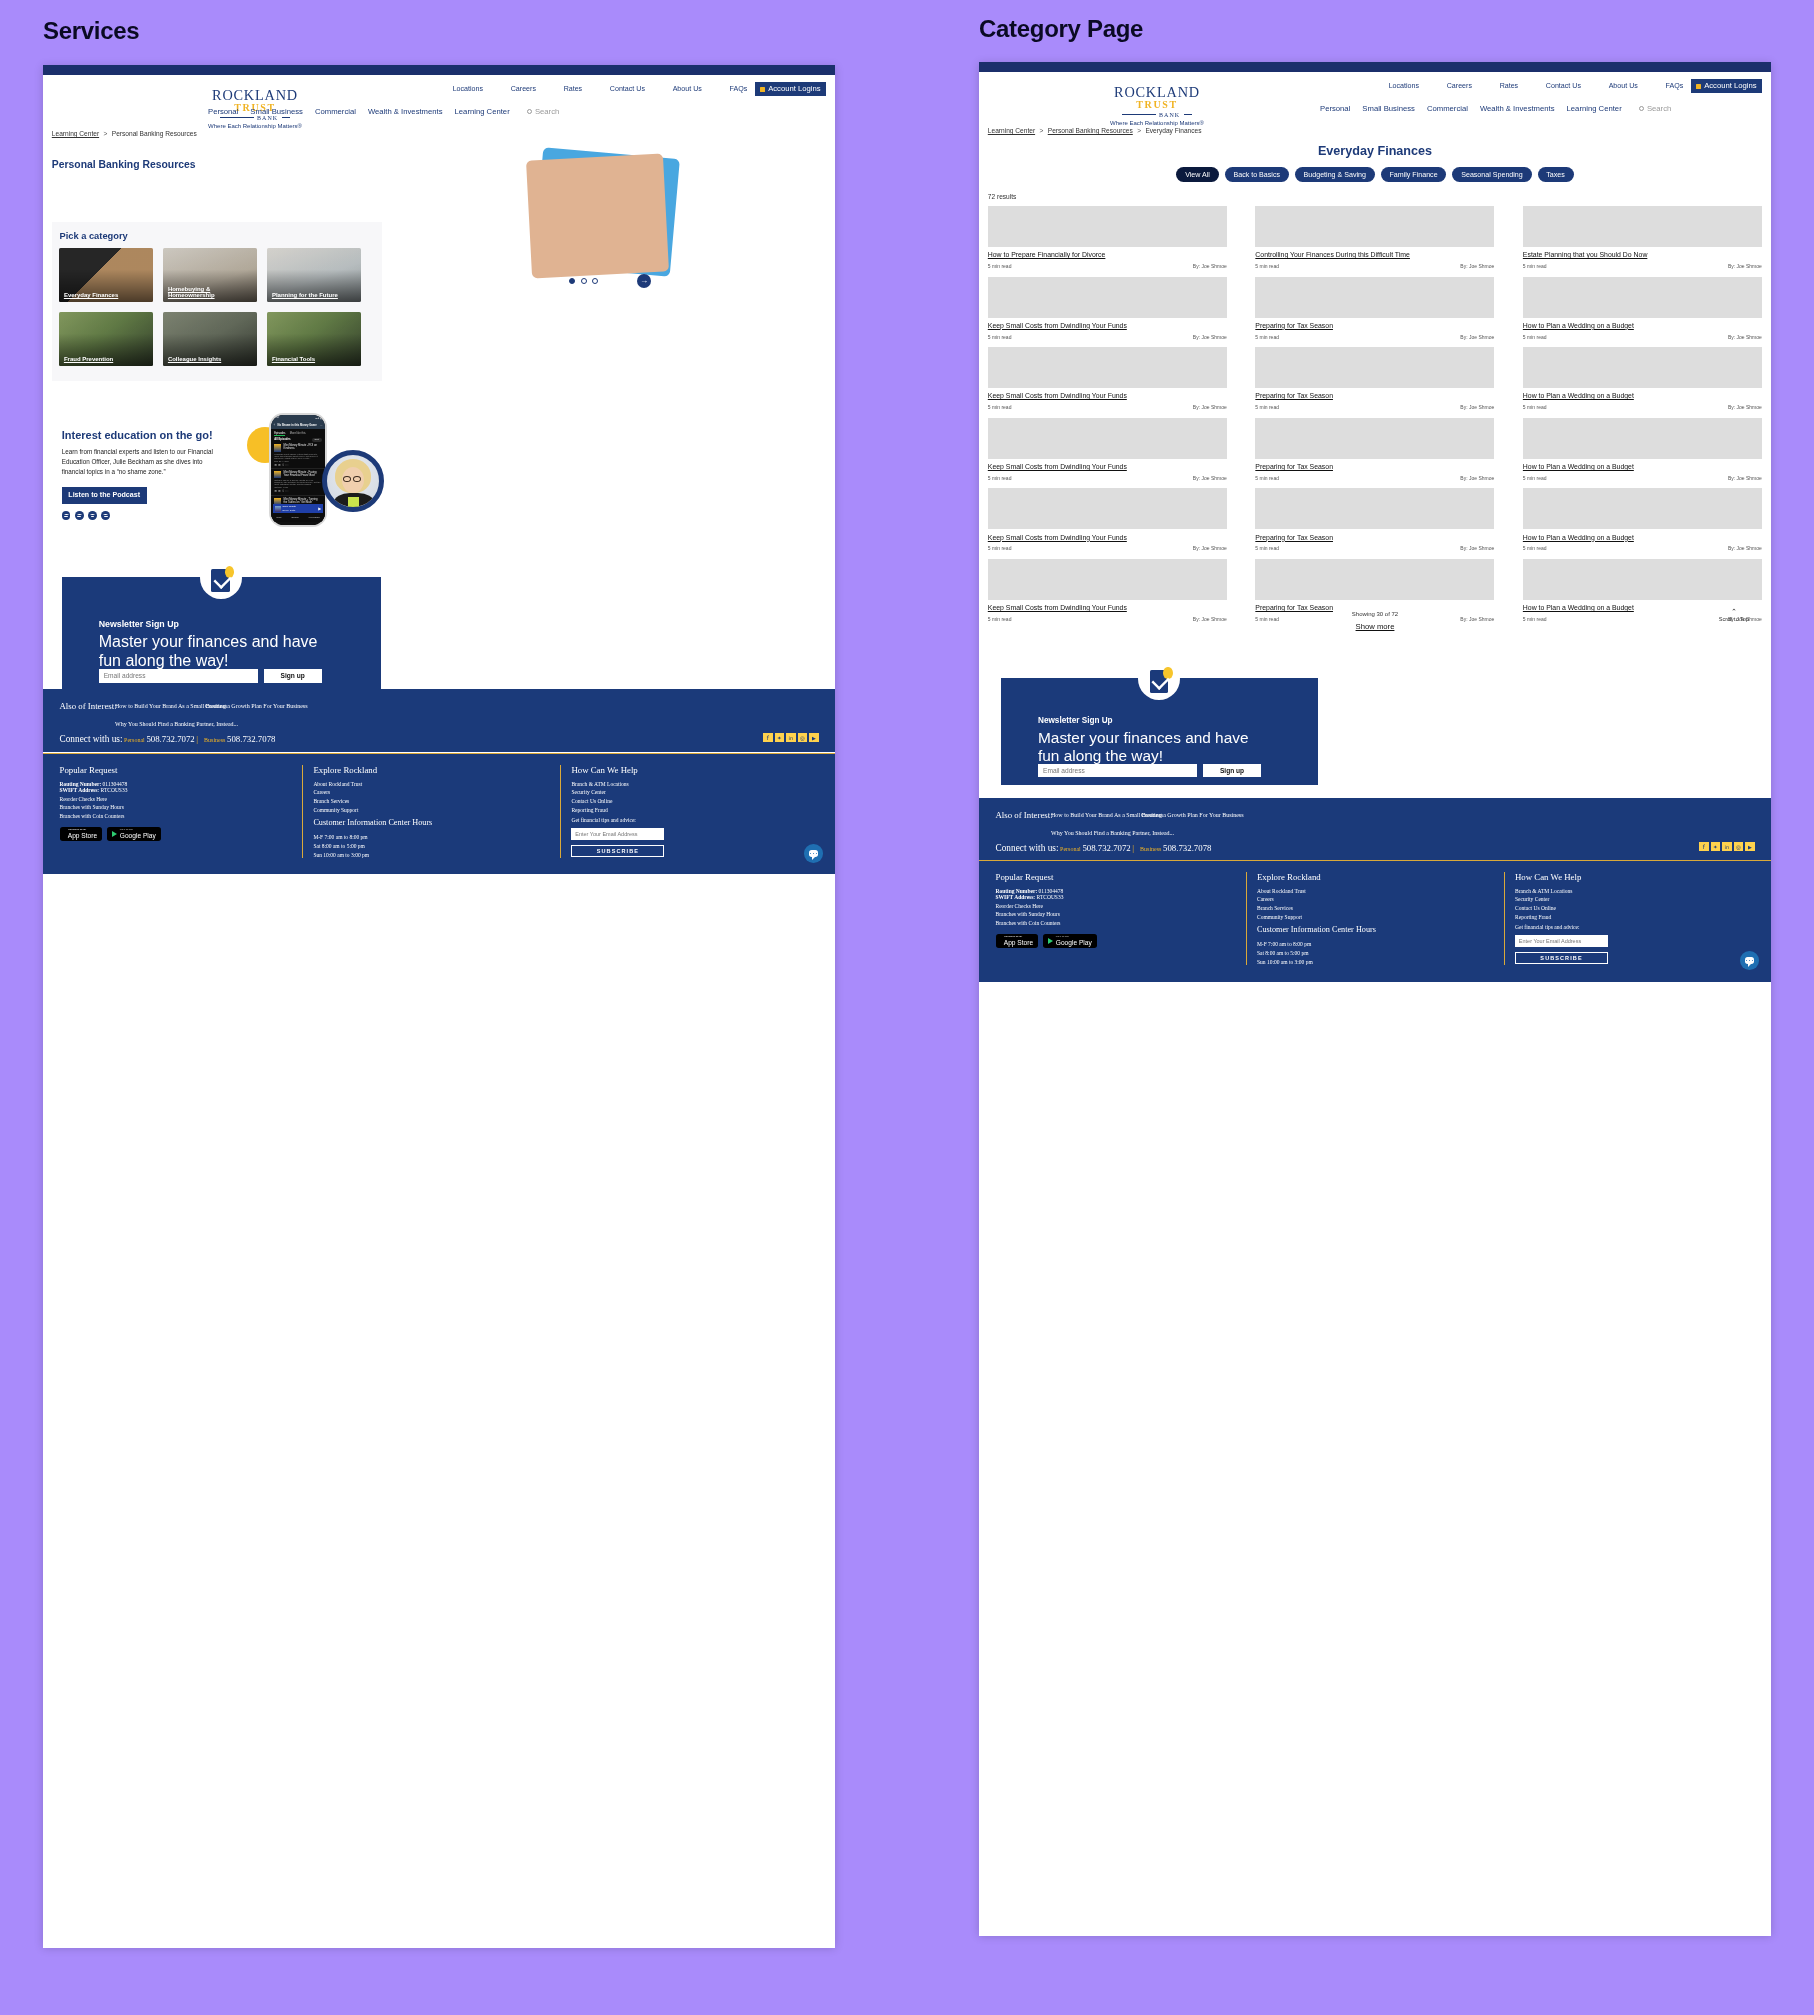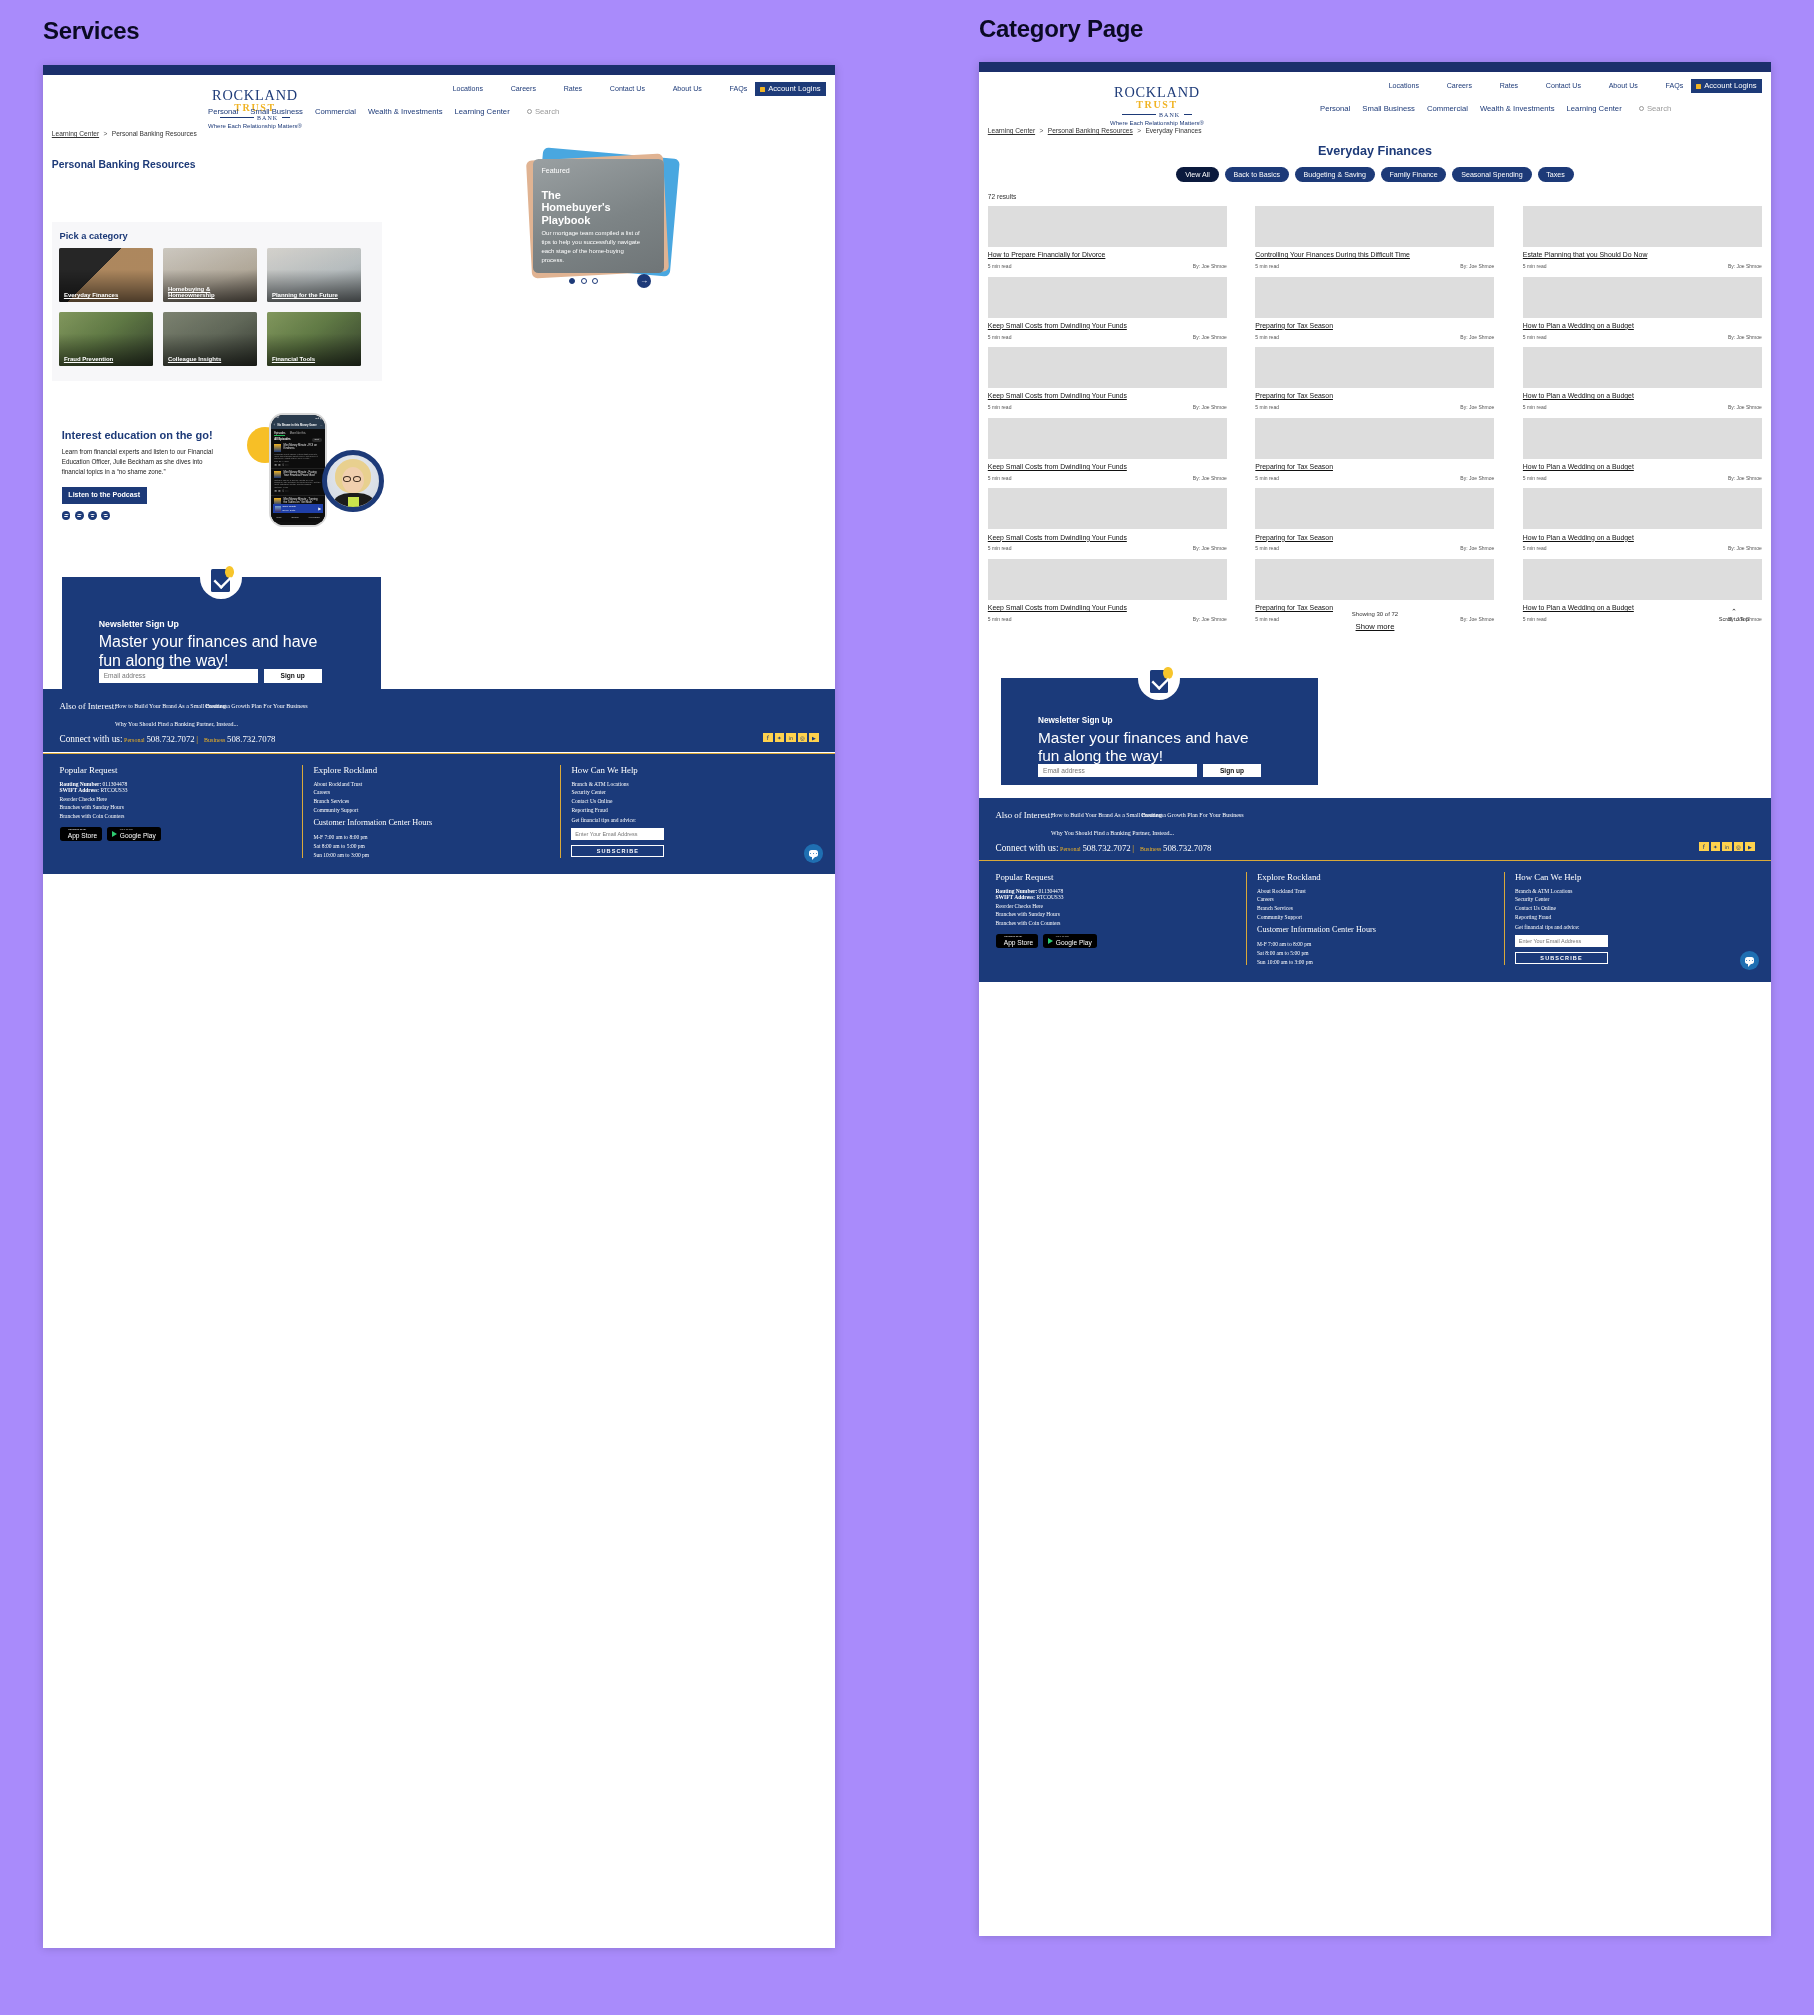--- a/index.html
+++ b/index.html
@@ -216,27 +216,20 @@
     <span class="sep">&gt;</span>
     <span>Personal Banking Resources</span>
   </div>
 
   <div style="position:absolute;left:0;top:82px;width:100%;height:170px;">
     <div class="eyebrow" style="position:absolute;left:8.8px;top:12px;font-size:10.4px;">Personal Banking Resources</div>
 
     <div class="stack" style="position:absolute;left:483px;top:5.5px;width:159px;height:137px;">
       <div class="sh" style="left:12px;top:0;width:137px;height:118px;background:#49a7e0;transform:rotate(5deg);"></div>
       <div class="sh" style="left:3.3px;top:4.4px;width:137px;height:118px;background:#e0b392;transform:rotate(-3deg);"></div>
-      <div class="feat-card" style="left:6.6px;top:6.6px;width:131px;height:114px;">
-        <div class="inner" style="padding:7.7px 8.8px;">
-          <div class="feat-lbl" style="font-size:7.1px;">Featured</div>
-          <div class="feat-h" style="font-size:11px;margin-top:14.3px;width:71px;">The Homebuyer's Playbook</div>
-          <div class="feat-p" style="font-size:6px;margin-top:3.3px;width:99px;">Our mortgage team compiled a list of tips to help you successfully navigate each stage of the home-buying process.</div>
-        </div>
-      </div>
       <div class="dots" style="position:absolute;left:43px;top:125px;gap:5.5px;">
         <span class="dot on" style="width:6px;height:6px;"></span>
         <span class="dot" style="width:6px;height:6px;"></span>
         <span class="dot" style="width:6px;height:6px;"></span>
       </div>
       <div class="arrow-btn" style="position:absolute;left:111px;top:121px;width:14.3px;height:14.3px;font-size:8.2px;">
         <span>→</span>
       </div>
     </div>
   </div>

